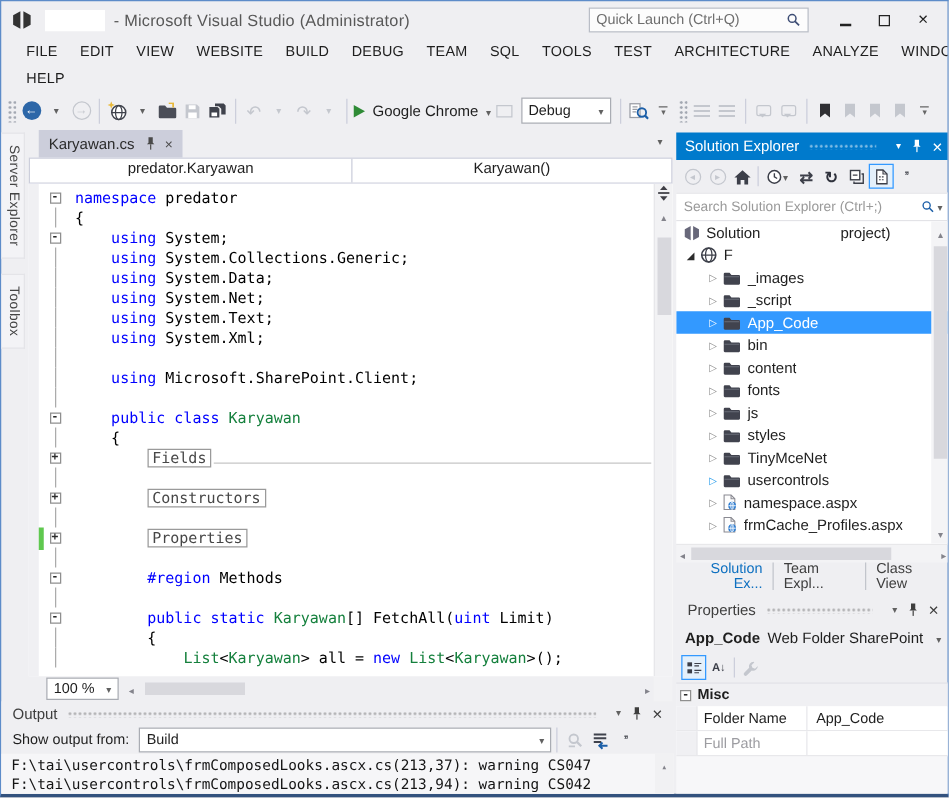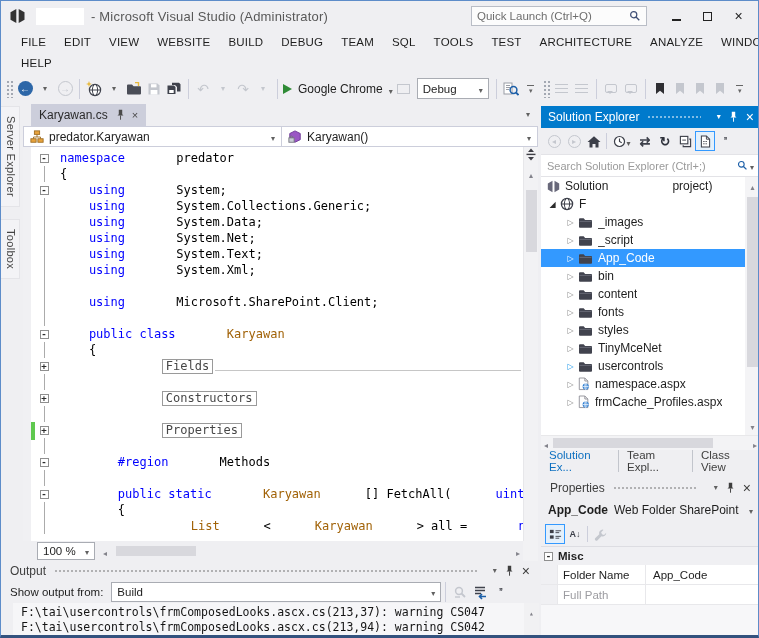--- a/index.html
+++ b/index.html
@@ -76,40 +76,40 @@
 
   
   .editor{position:absolute;left:22px;top:103px;width:515px;height:457px;display:flex;flex-direction:column;}
   .tabstrip{height:22px;display:flex;align-items:flex-end;position:relative;flex:none;}
   .doctab{height:22px;background:#CCCEDB;display:flex;align-items:center;padding:0 8px;font-size:12px;color:#2B2B2B;margin-left:8px;}
   .doctab .pin{margin-left:8px;color:#4A4A4A;}
   .doctab .g-x{margin-left:7px;color:#4A4A4A;}
   .doctab .g-x::after{font-size:11px;}
   .strip-caret{position:absolute;right:8px;bottom:5px;}
   .navbar{height:21px;background:#FFF;border:1px solid #CCCEDB;display:flex;box-sizing:border-box;flex:none;}
-  .nav-half{display:flex;align-items:center;padding:0 6px;font-size:12px;color:#1E1E1E;}
+  .nav-half{display:flex;align-items:center;padding:0 6px;font-size:12px;color:#1E1E1E;flex-direction:column;}
   .nav-left{width:258px;flex:none;box-sizing:border-box;border-right:1px solid #CCCEDB;}
   .nav-right{flex:1;}
   .nav-caret{margin-left:auto;}
   .nav-ic{margin-right:5px;}
 
   .codearea{flex:1;background:#FFF;position:relative;padding-top:3px;overflow:hidden;}
   .ind-margin{position:absolute;left:0;top:0;bottom:0;width:8px;background:#F0F0F3;}
   .change-bar{position:absolute;left:8px;top:275px;width:4px;height:18px;background:#5FC84F;}
   .cl{height:16px;display:flex;align-items:center;position:relative;}
   .om{flex:0 0 16px;margin-left:13px;align-self:stretch;position:relative;display:flex;align-items:center;justify-content:center;}
   .om.line::before{content:"";position:absolute;left:7.5px;top:0;bottom:0;width:1px;background:#ABABAB;}
   .om.minus::after,.om.plus::after{display:block;width:9px;height:9px;border:1px solid #8F8F8F;background:#FFF;color:#2B2B2B;
         font:700 9px/7px "DejaVu Sans Mono",monospace;text-align:center;box-sizing:border-box;z-index:1;}
   .om.minus::after{content:"-";}
   .om.plus::after{content:"+";}
-  .ct{white-space:pre;font:12px/16px "DejaVu Sans Mono",monospace;color:#000;margin-left:8px;display:flex;align-items:center;gap:44px;}
+  .ct{white-space:pre;font:12px/16px "DejaVu Sans Mono",monospace;color:#000;margin-left:8px;display:flex;align-items:center;}
   .ct span{white-space:pre;}
   .kw{color:#0000FF;}
-  .ty{color:#a16207;}
+  .ty{color:#15803d;}
   .region-box{border:1px solid #9A9A9A;padding:0 3px;color:#474747;background:#FFF;font:12px/13px "DejaVu Sans Mono",monospace;}
   .region-tail{flex:1;border-bottom:1px solid #C6C6C6;height:8px;margin:0 17px 0 2px;}
 
   .vsb{position:absolute;top:0;right:0;bottom:0;width:15px;background:#F2F2F4;border-left:1px solid #E7E7EA;
        display:flex;flex-direction:column;align-items:center;box-sizing:border-box;}
   .vsb .split{margin-top:1px;color:#3F3F46;}
   .vsb .sb-up{margin-top:3px;}
   .vsb .thumb{width:11px;height:62px;background:#D8D8DD;margin-top:8px;}
 
   .ebar{height:20px;display:flex;align-items:center;background:#EFEFF2;flex:none;}
@@ -122,21 +122,21 @@
 
   
   .output{position:absolute;left:0;top:560px;width:538px;height:78px;display:flex;flex-direction:column;background:#EFEFF2;}
   .panel-title{height:20px;display:flex;align-items:center;padding:0 9px;font-size:12px;color:#3E3E3E;flex:none;}
   .dots{flex:1;height:5px;margin:0 8px;background-image:radial-gradient(circle,rgba(0,0,0,.26) 1px,transparent 1.2px);background-size:4px 4px;}
   .dots.w{background-image:radial-gradient(circle,rgba(255,255,255,.5) 1px,transparent 1.2px);}
   .pt-ic{margin-left:8px;color:#3E3E3E;display:flex;align-items:center;}
   .out-controls{height:22px;display:flex;align-items:center;padding-left:9px;font-size:11.5px;flex:none;}
   .out-combo{width:330px;height:20px;margin-left:8px;}
   .out-text{flex:1;background:#F6F6F8;position:relative;overflow:hidden;font:11.5px/15px "DejaVu Sans Mono",monospace;
-            padding:2px 0 0 8px;color:#141414;margin-left:12px;}
+            padding:2px 0 0 8px;color:#141414;}
   .out-line{white-space:pre;}
   .out-sb{position:absolute;right:0;top:0;bottom:0;width:15px;background:#F1F1F3;display:flex;flex-direction:column;align-items:center;padding-top:2px;box-sizing:border-box;}
 
   
   .rpanel{position:absolute;left:540px;top:103px;width:219px;bottom:0;display:flex;flex-direction:column;}
   .se-title{height:22px;margin-top:2px;background:#007ACC;color:#FFF;display:flex;align-items:center;
             padding:0 6px 0 7px;font-size:12px;flex:none;}
   .se-title .pt-ic{color:#FFF;}
   .se-toolbar{height:26px;display:flex;align-items:center;padding:0 3px;flex:none;}
   .sebtn{width:20px;height:20px;display:flex;align-items:center;justify-content:center;color:#3C3F49;flex:none;}
@@ -156,21 +156,21 @@
   .rd-sol{width:56px;height:13px;margin:0 4px;}
   .rd-site{width:60px;height:13px;margin-left:5px;}
   .tree-sb{position:absolute;right:0;top:0;bottom:0;width:15px;background:#F4F4F6;display:flex;flex-direction:column;align-items:center;padding:2px 0;box-sizing:border-box;}
   .tree-sb .thumb{width:11px;flex:0 0 170px;background:#D8D8DD;margin-top:4px;}
   .tree-sb .g-dn{margin-top:auto;}
   .se-hsb{height:14px;display:flex;align-items:center;background:#F3F3F5;border-top:1px solid #E8E8EA;flex:none;}
   .se-hsb .track{flex:1;height:10px;position:relative;}
   .se-hsb .hthumb{position:absolute;left:2px;top:0;width:160px;height:10px;background:#D8D8DD;}
   .ptabs{height:22px;display:flex;align-items:stretch;font-size:11.5px;flex:none;}
   .ptab{padding:0 8px;display:flex;align-items:center;color:#3E3E3E;}
-  .ptab.active{color:#0E70C0;}
+  .ptab.active{color:#0E70C0;text-align:right;}
   .ptab + .ptab{border-left:1px solid #C2C5CC;}
 
   .props{flex:1;display:flex;flex-direction:column;margin-top:6px;min-height:0;}
   .pobj{height:24px;display:flex;align-items:center;padding:0 7px;font-size:12px;flex:none;}
   .pobj .bold{font-weight:bold;margin-right:6px;}
   .pobj .g-caret{margin-left:auto;}
   .ptool{height:24px;display:flex;align-items:center;padding-left:4px;flex:none;}
   .pgrid{flex:1;background:#F7F7F9;border-top:1px solid #DDDDE2;font-size:11.5px;min-height:0;}
   .pcat{height:18px;display:flex;align-items:center;background:#F0F0F3;font-weight:bold;}
   .pcat .catbox{width:9px;height:9px;border:1px solid #8F8F8F;background:#FFF;color:#2B2B2B;
@@ -745,20 +745,27 @@
           <svg class="ticon" width="15" height="13" viewBox="0 0 16 14">
             <use href="#i-folder"></use>
           </svg>
           <span class="tlabel">fonts</span>
         </div>
       <div class="trow" style="padding-left:24px">
           <span class="exp g-expc"></span>
           <svg class="ticon" width="15" height="13" viewBox="0 0 16 14">
             <use href="#i-folder"></use>
           </svg>
+          <span class="tlabel">js</span>
+        </div>
+      <div class="trow" style="padding-left:24px">
+          <span class="exp g-expc"></span>
+          <svg class="ticon" width="15" height="13" viewBox="0 0 16 14">
+            <use href="#i-folder"></use>
+          </svg>
           <span class="tlabel">styles</span>
         </div>
       <div class="trow" style="padding-left:24px">
           <span class="exp g-expc"></span>
           <svg class="ticon" width="15" height="13" viewBox="0 0 16 14">
             <use href="#i-folder"></use>
           </svg>
           <span class="tlabel">TinyMceNet</span>
         </div>
       <div class="trow" style="padding-left:24px">

